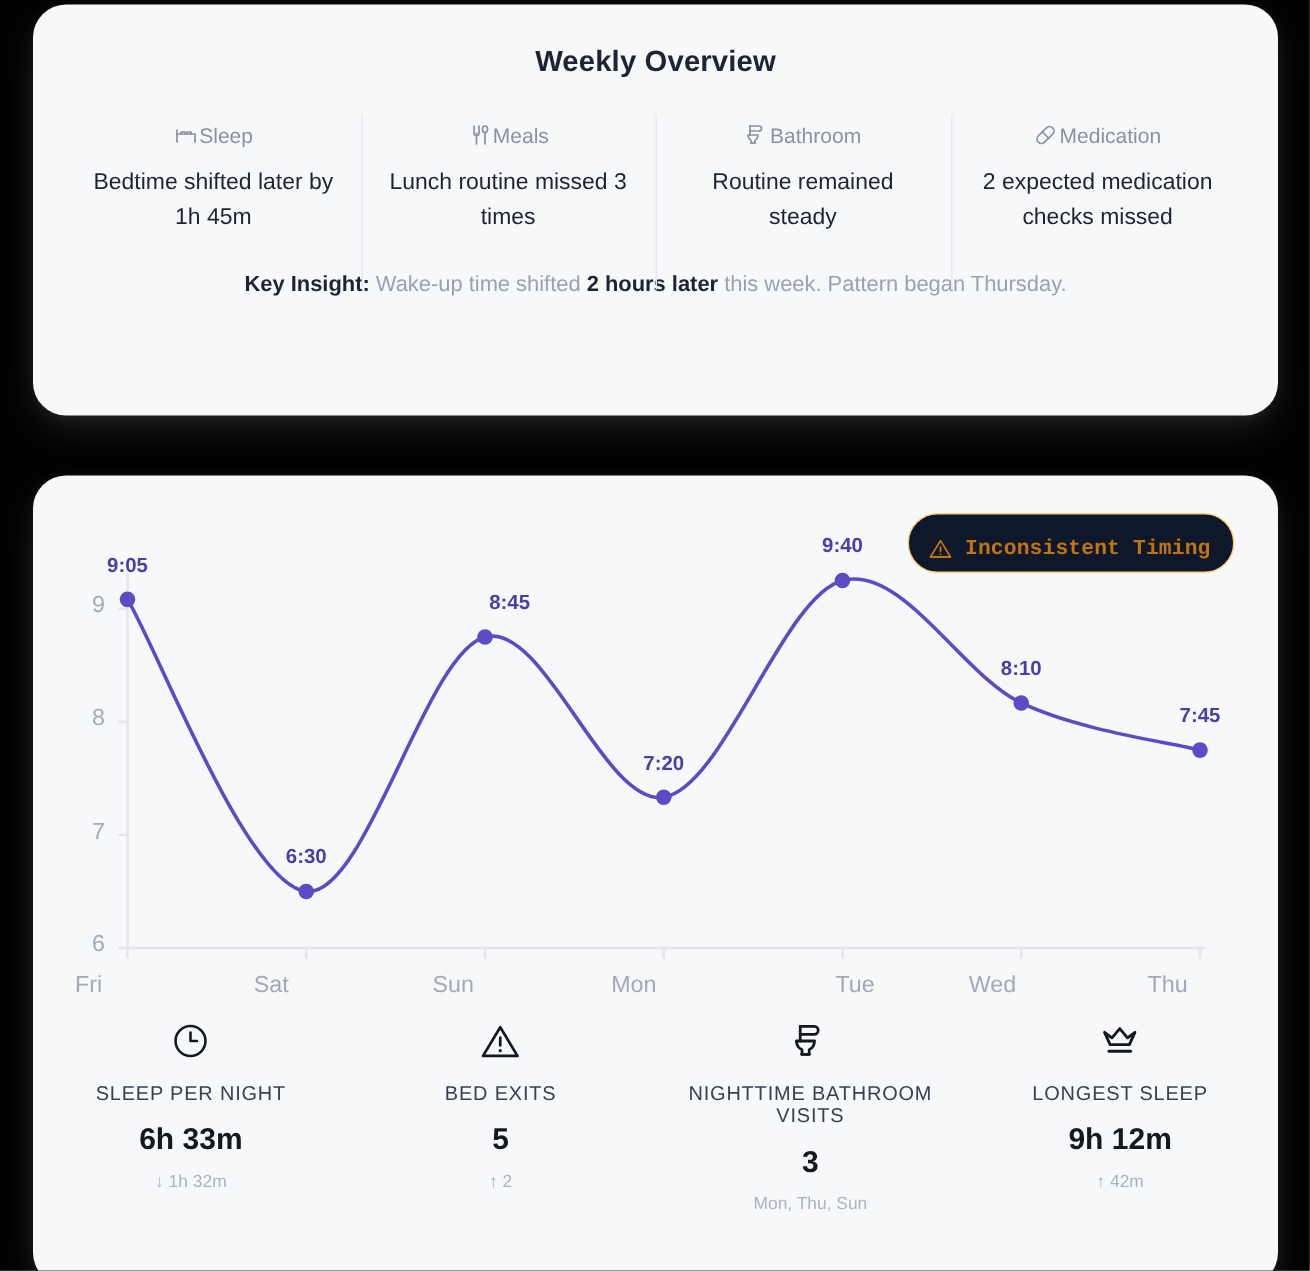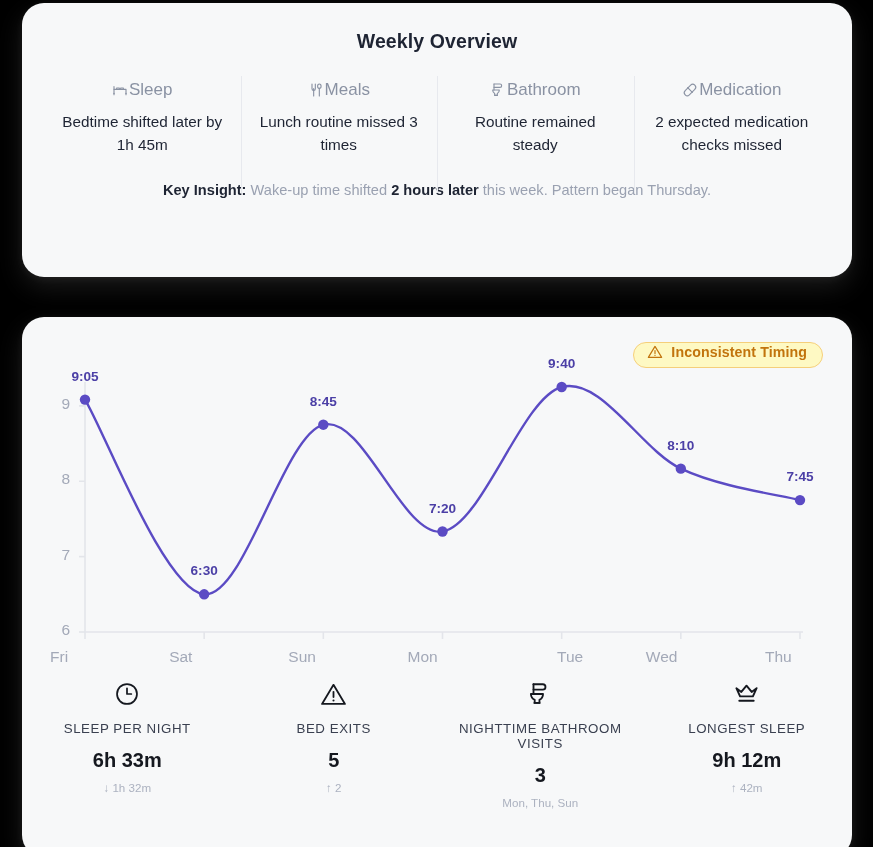--- a/index.html
+++ b/index.html
@@ -74,21 +74,21 @@
     height: 117px;
     background: #e7e9ee;
   }
 
   .metric-head {
     display: flex;
     align-items: center;
     justify-content: center;
     gap: 1px;
     color: #8a92a3;
-    font-size: 17px;
+    font-size: 14px;
     height: 18px;
   }
   .metric-head svg { display: block; }
 
   .metric-body {
     margin-top: 12px;
     font-size: 15.3px;
     line-height: 22.5px;
     color: #1e2433;
     max-width: 170px;
@@ -112,28 +112,29 @@
     height: 358px;
   }
 
   .badge {
     position: absolute;
     right: 29px;
     top: 25px;
     display: flex;
     align-items: center;
     gap: 8px;
-    padding: 1px 15px 7px 13px;
+    padding: 15px 15px 7px 13px;
     border: 1.3px solid #f5cf7a;
     border-radius: 999px;
-    background: #fef9c3;
+    background: #0f172a;
     color: #c2740d;
     font-size: 14.2px;
     font-weight: bold;
     letter-spacing: 0.1px;
+    font-family: Liberation Mono, monospace;
   }
   .badge svg { display: block; }
 
   .ylabel {
     position: absolute;
     font-size: 15.5px;
     color: #a3a9b8;
     text-align: right;
     width: 24px;
   }
@@ -316,21 +317,21 @@
           <div class="ylabel" style="left: 24px; top: 77.8462px;">9</div>
           <div class="xlabel" style="left: 28px; top: 331px;">Fri</div>
           <div class="xlabel" style="left: 147.167px; top: 331px;">Sat</div>
           <div class="xlabel" style="left: 266.333px; top: 331px;">Sun</div>
           <div class="xlabel" style="left: 385.5px; top: 331px;">Mon</div>
           <div class="xlabel" style="left: 535px; top: 331px;">Tue</div>
           <div class="xlabel" style="left: 623.833px; top: 331px;">Wed</div>
           <div class="xlabel" style="left: 743px; top: 331px;">Thu</div>
           <div class="pt-label" style="left: 33px; top: 51.5892px;">9:05</div>
           <div class="pt-label" style="left: 152.167px; top: 246.308px;">6:30</div>
-          <div class="pt-label" style="left: 271.333px; top: 76.6923px;">8:45</div>
+          <div class="pt-label" style="left: 271.333px; top: 76.6923px; text-align: right;">8:45</div>
           <div class="pt-label" style="left: 390.5px; top: 183.512px;">7:20</div>
           <div class="pt-label" style="left: 509.667px; top: 39px;">9:40</div>
           <div class="pt-label" style="left: 628.833px; top: 120.642px;">8:10</div>
           <div class="pt-label" style="left: 748px; top: 152.077px;">7:45</div>
         </div>
     </div>
 
     <div class="stats-row">
 
       <div class="stat-col">

